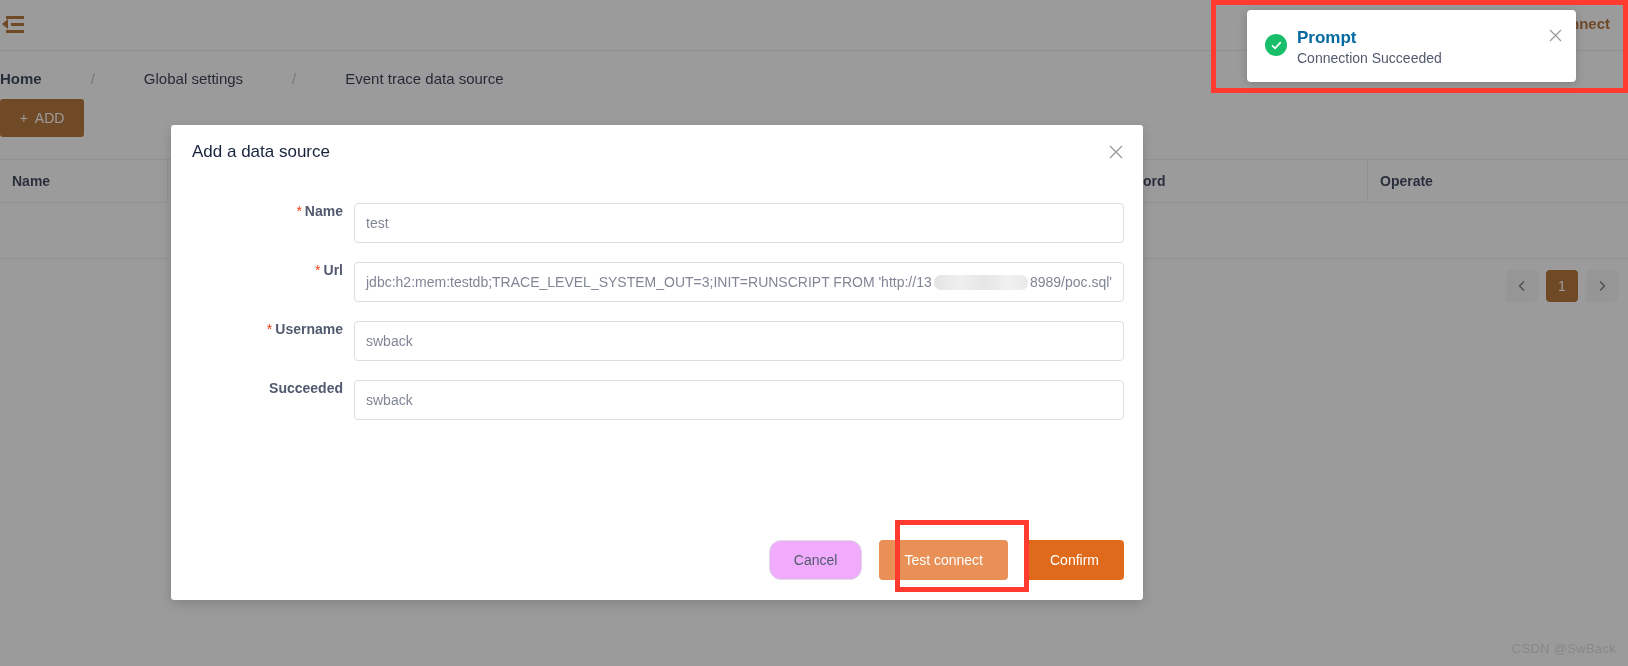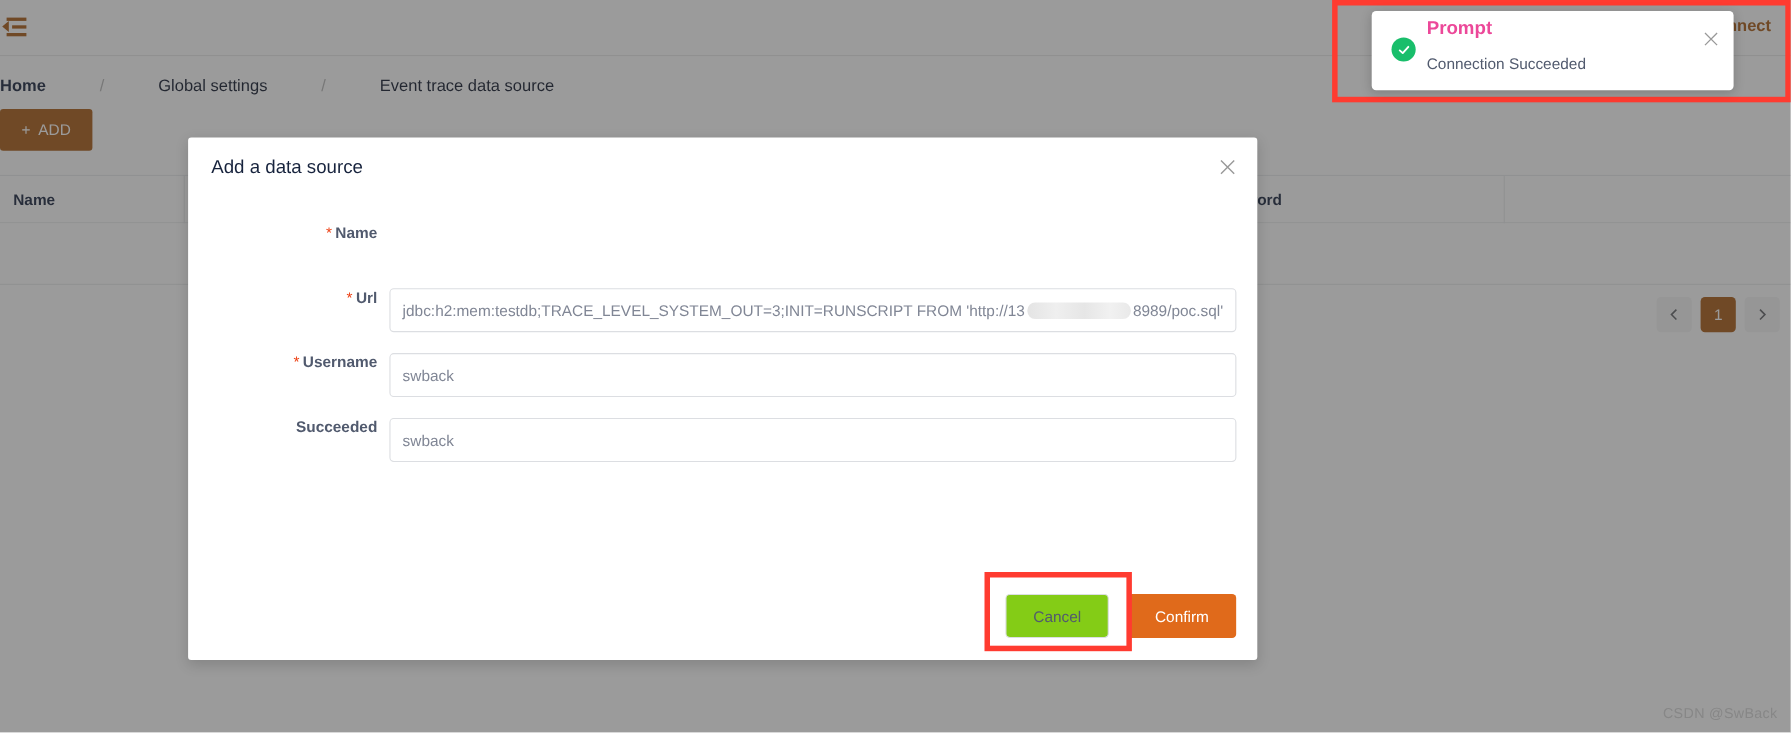--- a/index.html
+++ b/index.html
@@ -180,21 +180,21 @@
     position: absolute; right: 19px; bottom: 20px;
     display: flex; align-items: center; gap: 17px;
   }
   .btn {
     height: 40px; padding: 0 24px;
     border-radius: 4px; font-size: 14px;
     display: flex; align-items: center; justify-content: center;
     cursor: pointer; border: 1px solid transparent;
     white-space: nowrap;
   }
-  .btn-cancel { background: #84cc16; border-color: #dcdee2; color: #515a6e; }
+  .btn-cancel { background: #f0abfc; border-color: #dcdee2; color: #515a6e; border-radius: 12px; }
   .btn-test   { background: #e89055; color: #ffffff; }
   .btn-confirm{ background: #e06a1b; color: #ffffff; }
 
   
   .annot {
     position: absolute;
     border: 5px solid #ff3b30;
     pointer-events: none;
   }
   .annot.test-connect { left: 895px; top: 520px; width: 134px; height: 72px; }
@@ -209,22 +209,22 @@
     border-radius: 4px;
     box-shadow: 0 2px 10px rgba(0,0,0,0.18);
   }
   .toast-icon {
     position: absolute; left: 18px; top: 24px;
     width: 22px; height: 22px; border-radius: 50%;
     background: #19be6b;
     display: flex; align-items: center; justify-content: center;
   }
   .toast-title {
-    position: absolute; left: 50px; top: 6px;
-    font-size: 17px; font-weight: bold; color: #ec4899;
+    position: absolute; left: 50px; top: 18px;
+    font-size: 17px; font-weight: bold; color: #0369a1;
   }
   .toast-desc {
     position: absolute; left: 50px; top: 40px;
     font-size: 14px; color: #515a6e;
   }
   .toast-close {
     position: absolute; right: 12px; top: 16px;
     width: 18px; height: 18px; color: #999; cursor: pointer;
     display: flex; align-items: center; justify-content: center;
   }
@@ -257,20 +257,21 @@
     <button class="add-btn">
       <span>+</span>
       <span>ADD</span>
     </button>
 
     <div class="table">
       <div class="thead">
         <div class="th" style="width:168px">Name</div>
         <div class="th" style="width:952px"></div>
         <div class="th" style="width:248px">word</div>
+        <div class="th" style="width:259px;border-right:none">Operate</div>
       </div>
       <div class="tbody-row"></div>
 
       <div class="pagination">
         <div class="pg">
           <span>
             <svg width="12" height="12" viewBox="0 0 12 12">
                 <path d="M8 1.5 L3.5 6 L8 10.5" fill="none" stroke="currentColor" stroke-width="1.4"></path>
               </svg>
           </span>
@@ -298,20 +299,23 @@
           <path d="M1 1 L13 13 M13 1 L1 13" stroke="currentColor" stroke-width="1.3" fill="none"></path>
         </svg>
     </div>
 
     <div class="form">
 
       <div class="form-row">
         <div class="form-label">
           <span class="req">*</span><span>Name</span>
         </div>
+        <div class="field">
+          <span>test</span>
+        </div>
       </div>
 
 
       <div class="form-row">
         <div class="form-label">
           <span class="req">*</span><span>Url</span>
         </div>
         <div class="field">
           <span>jdbc:h2:mem:testdb;TRACE_LEVEL_SYSTEM_OUT=3;INIT=RUNSCRIPT FROM 'http://13</span>
             <span class="redact"></span>
@@ -334,20 +338,21 @@
         </div>
         <div class="field">
           <span>swback</span>
         </div>
       </div>
 
     </div>
 
     <div class="modal-footer">
       <div class="btn btn-cancel">Cancel</div>
+      <div class="btn btn-test">Test connect</div>
       <div class="btn btn-confirm">Confirm</div>
     </div>
   </div>
 
   <div class="annot test-connect"></div>
 
   <div class="annot toast-box"></div>
 
   <div class="toast">
     <div class="toast-icon">

